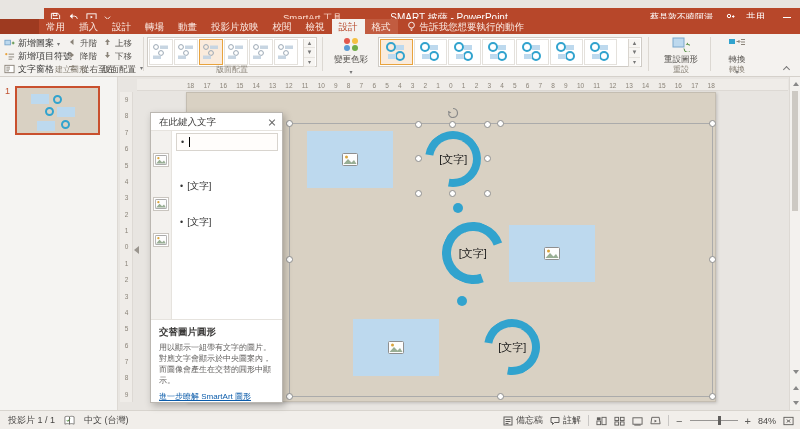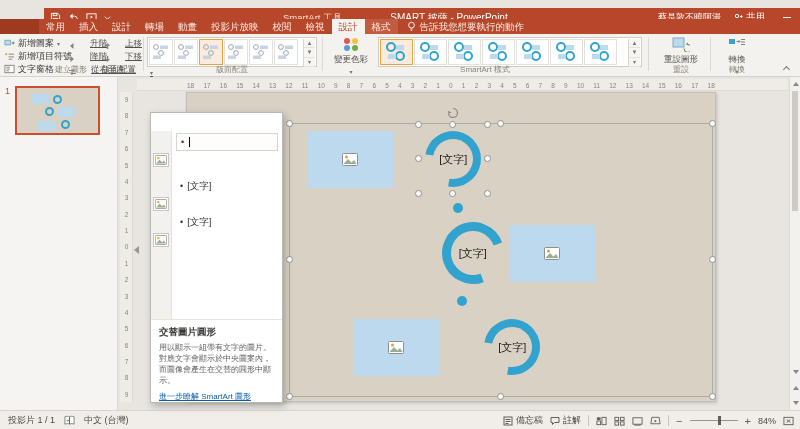--- a/index.html
+++ b/index.html
@@ -8,21 +8,21 @@
        font-family:"Liberation Sans","DejaVu Sans",sans-serif;color:#3b3a39;}
 
   
   .titlebar{position:absolute;left:0;top:8px;width:800px;height:19px;background:#B7472A;color:#fff;margin-left:44px;}
   .qat{position:absolute;left:6px;top:0;height:19px;display:flex;align-items:center;gap:7px;}
   .qicon{display:flex;align-items:center;}
   .ctx-label{position:absolute;left:239px;top:0;height:19px;line-height:19px;font-size:9.5px;color:#FFE3D6;white-space:nowrap;}
   .tb-title{position:absolute;left:320px;width:170px;text-align:center;font-size:10px;line-height:19px;white-space:nowrap;}
   .tb-right{position:absolute;right:0;top:0;height:19px;display:flex;align-items:center;}
   .tb-user{font-size:9px;margin-right:12px;white-space:nowrap;}
-  .tb-share{display:flex;align-items:center;gap:3px;font-size:9.5px;margin-right:10px;}
+  .tb-share{display:flex;align-items:center;gap:11px;font-size:9.5px;margin-right:10px;}
   .winbtn{width:23px;height:19px;display:flex;align-items:center;justify-content:center;}
   .min-glyph{width:8px;height:1px;background:#fff;}
   .max-glyph{width:7px;height:6px;border:1px solid #fff;}
   .close-glyph{position:relative;width:8px;height:8px;}
   .close-glyph::before,.close-glyph::after{content:"";position:absolute;left:0;top:3.5px;width:8px;height:1px;background:#fff;}
   .close-glyph::before{transform:rotate(45deg);} .close-glyph::after{transform:rotate(-45deg);}
 
   
   .tabrow{position:absolute;left:0;top:19px;width:800px;height:15px;background:#B7472A;display:flex;color:#FBEAE3;font-size:9.5px;}
   .tab{padding:0 7px;line-height:15px;white-space:nowrap;}
@@ -30,21 +30,21 @@
   .tabs-main{display:flex;}
   .tab.ctx{background:#C25C40;}
   .tab.selected{background:#F4F2EF;color:#B7472A;}
   .tellme{display:flex;align-items:center;gap:4px;margin-left:9px;line-height:15px;white-space:nowrap;}
 
   
   .ribbon{position:absolute;left:0;top:34px;width:800px;height:43px;background:#F4F2EF;border-bottom:1px solid #D5D1CB;font-size:9px;}
   .rsep{position:absolute;top:3px;width:1px;height:34px;background:#DCD8D2;}
   .grp-label{position:absolute;bottom:1px;font-size:8px;color:#8A8378;text-align:center;white-space:nowrap;}
   .sbtn{position:absolute;left:4px;display:flex;align-items:center;gap:3px;height:12px;white-space:nowrap;}
-  .tool{position:absolute;display:flex;align-items:flex-end;gap:14px;font-size:8.5px;white-space:nowrap;color:#55524e;text-decoration:underline;}
+  .tool{position:absolute;display:flex;align-items:flex-start;gap:4px;font-size:8.5px;white-space:nowrap;color:#55524e;}
   .dd{font-size:6px;color:#777;}
   .gal{position:absolute;background:#fff;border:1px solid #CFCBC5;}
   .gal-items{position:absolute;left:1px;top:1px;display:flex;gap:1px;}
   .gthumb{width:24px;height:26px;background:#fff;border:1px solid #E4E1DC;display:flex;align-items:center;justify-content:center;}
   .layout-gal .gthumb:nth-child(3){border:1px solid #E8A33D;background:#FAEBDC;}
   .sthumb{width:33px;height:26px;background:#fff;border:1px solid #E4E1DC;display:flex;align-items:center;justify-content:center;}
   .style-gal .sthumb:nth-child(1){border:1px solid #E8A33D;background:#FAEBDC;}
   .gscroll{position:absolute;right:1px;top:1px;width:12px;height:28px;display:flex;flex-direction:column;border-left:1px solid #D9D5CF;}
   .gs-btn{flex:1;display:flex;align-items:center;justify-content:center;font-size:6px;color:#777;border-bottom:1px solid #E6E3DE;background:#F7F5F2;}
   .bigbtn{position:absolute;display:flex;flex-direction:column;align-items:center;gap:2px;white-space:nowrap;}
@@ -386,21 +386,20 @@
               <rect x="5" y="13" width="8" height="5" fill="#BDD9EE"></rect>
             </svg>
         </span>
       </div>
       <div class="gscroll">
         <span class="gs-btn">▲</span>
         <span class="gs-btn">▼</span>
         <span class="gs-btn">▾</span>
       </div>
     </div>
-    <div class="grp-label" style="left:328px;width:314px">SmartArt 樣式</div>
     <div class="rsep" style="left:648px"></div>
 
     <div class="bigbtn" style="left:656px;top:2px;width:50px">
       <svg width="18" height="16" viewBox="0 0 18 16">
           <rect x="1" y="2" width="11" height="9" fill="#BDD9EE" stroke="#7AA7CC"></rect>
           <path d="M12 12.5a4 4 0 1 0 4-4" fill="none" stroke="#4E8A3A"></path>
           <path d="M16 6.5v2.3h-2.3z" fill="#4E8A3A"></path>
         </svg>
       <span class="bb-label">重設圖形</span>
     </div>
@@ -557,20 +556,26 @@
           <circle cx="4.5" cy="4" r="1.5" fill="#D9A43B"></circle>
           <path d="M1.5 11 6 6l3.5 3.5L12 7l2.5 4z" fill="#98AE94"></path>
         </svg>
     </div>
     <div class="ring gap-left" style="left:297px;top:226px">
       <span class="txt">[文字]</span>
     </div>
   </div>
 
   <div class="textpane">
+    <div class="tp-header">
+      <span class="tp-title">在此鍵入文字</span>
+      <span class="tp-close">
+          <span class="close-glyph"></span>
+        </span>
+    </div>
     <div class="tp-strip">
       <span class="tp-pic" style="top:22px">
         <svg width="12" height="10" viewBox="0 0 16 13">
             <rect x="0.5" y="0.5" width="15" height="12" rx="1" fill="#FDFDFD" stroke="#8F8F8F"></rect>
             <circle cx="4.5" cy="4" r="1.5" fill="#D9A43B"></circle>
             <path d="M1.5 11 6 6l3.5 3.5L12 7l2.5 4z" fill="#98AE94"></path>
           </svg>
       </span>
       <span class="tp-pic" style="top:66px">
         <svg width="12" height="10" viewBox="0 0 16 13">

